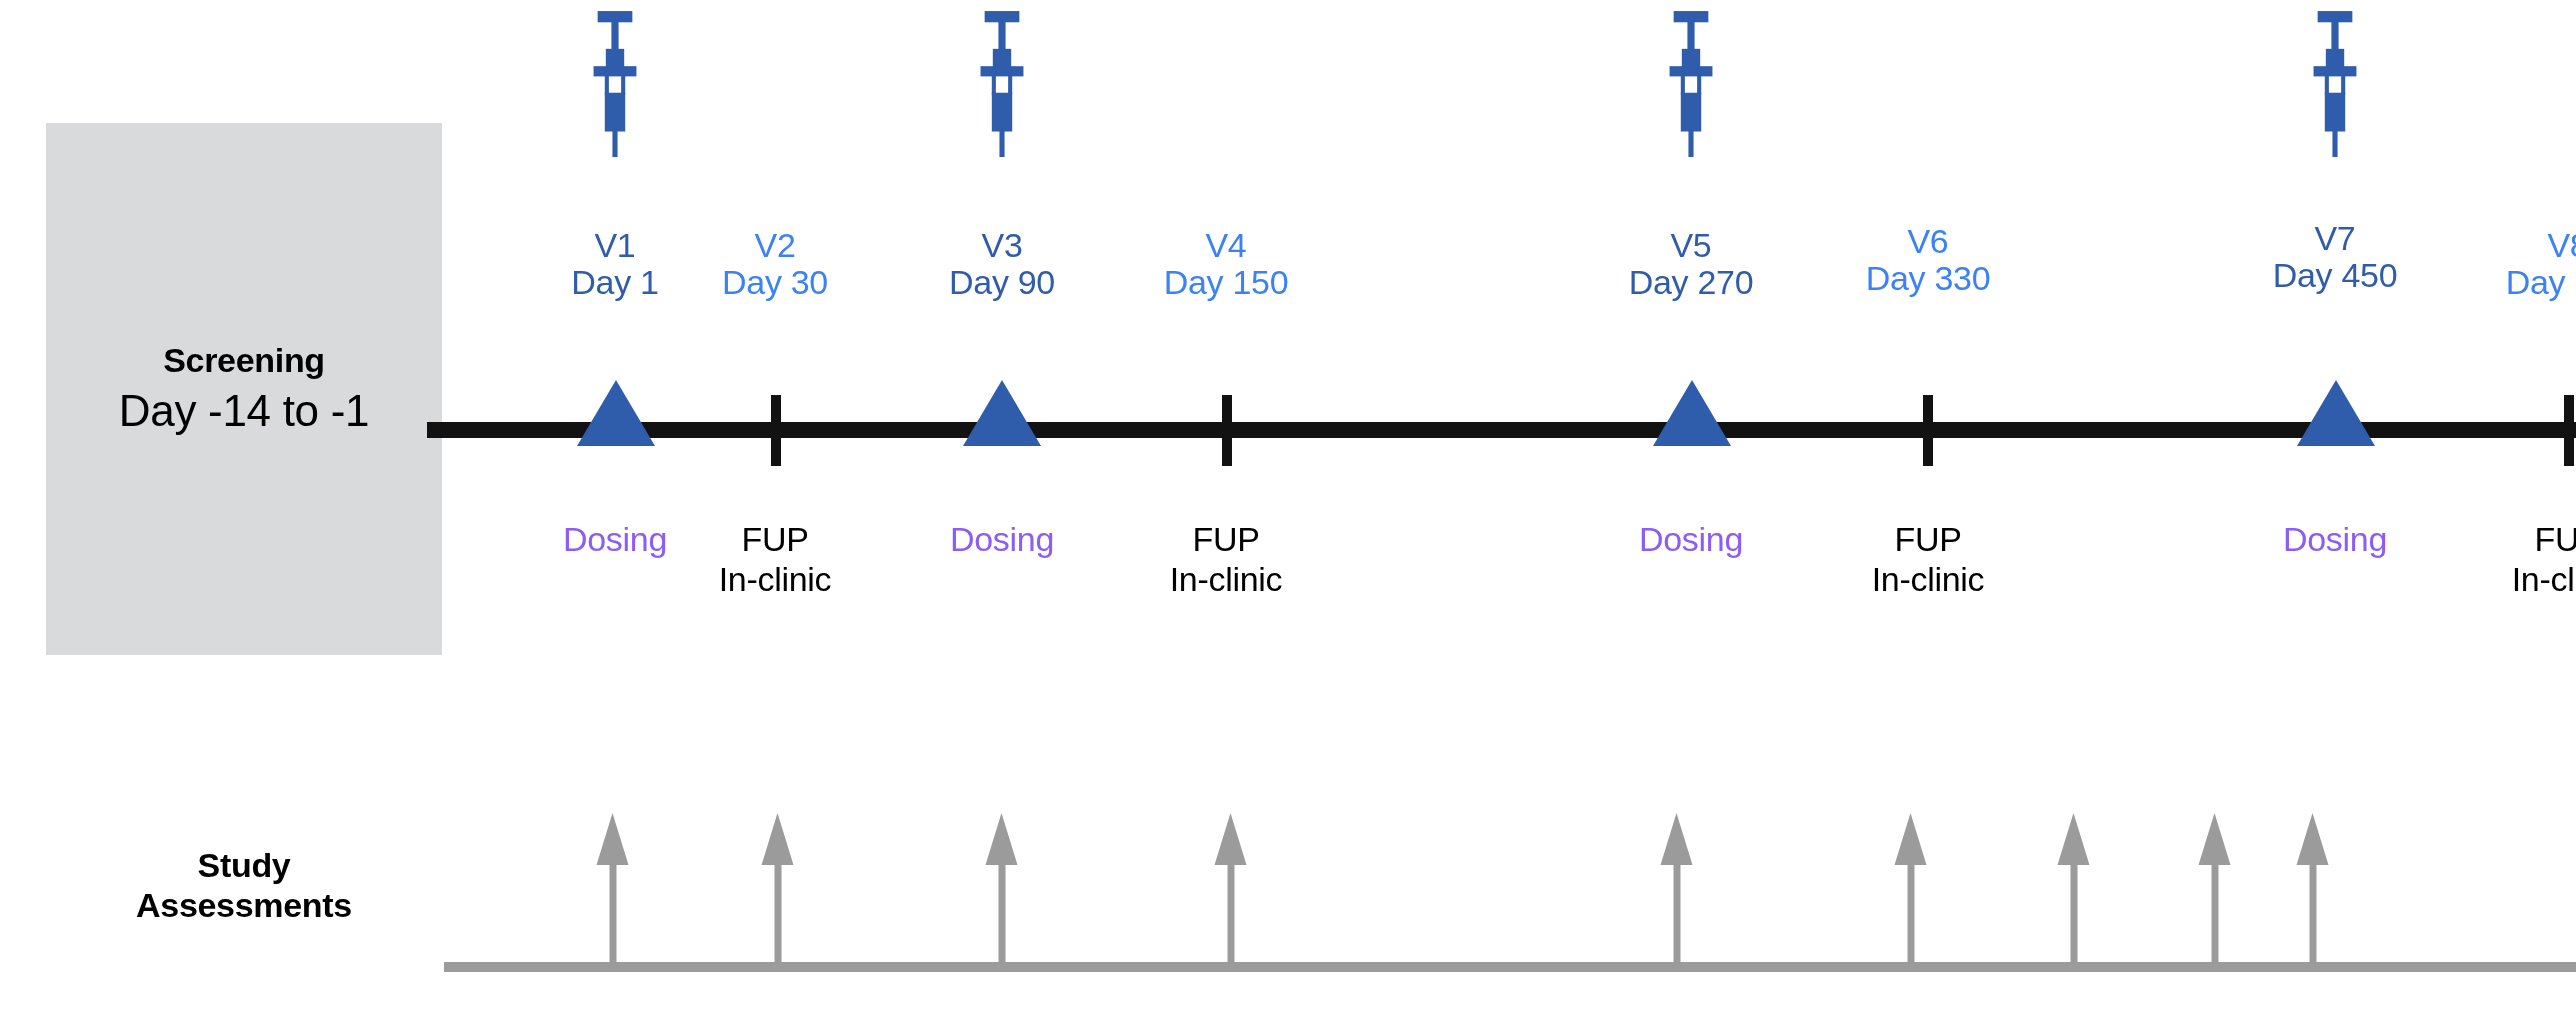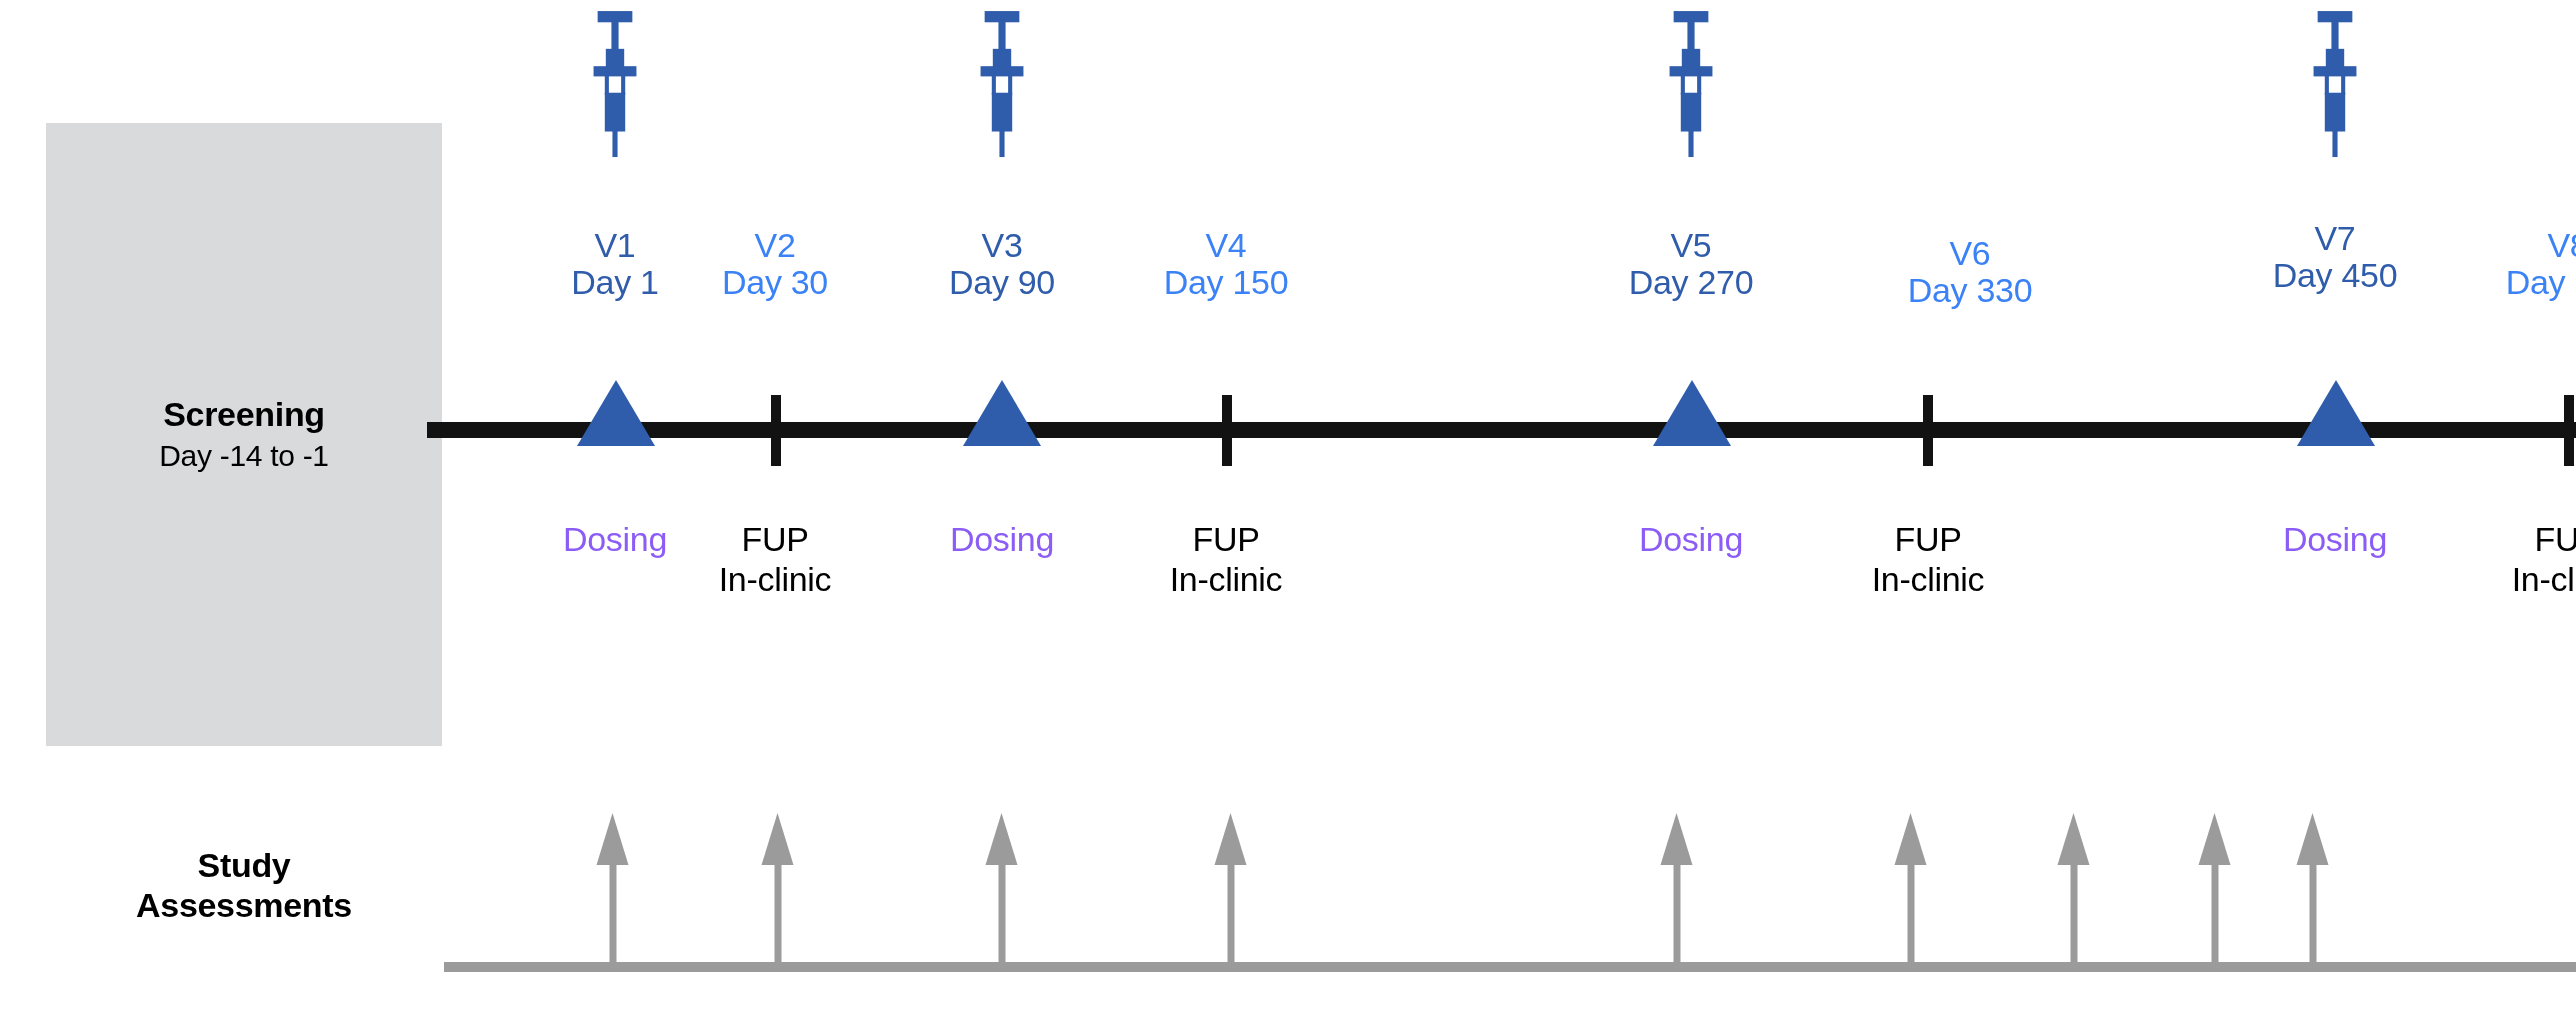--- a/index.html
+++ b/index.html
@@ -20,30 +20,30 @@
   .end-box{
     position:absolute;
     background:#d9dadb;
     display:flex;
     flex-direction:column;
     align-items:center;
     justify-content:center;
     text-align:center;
     color:#000;
   }
-  #screening-box{ left:46px;  top:123px; width:396px;  height:623px; }
+  #screening-box{ left:46px;  top:123px; width:396px;  height:532px; }
 
   .box-title{
     font-weight:bold;
     font-size:34px;
     line-height:1.18;
     letter-spacing:-0.3px;
   }
   .box-sub{
-    font-size:30px;
+    font-size:44px;
     line-height:1.25;
     letter-spacing:-0.3px;
   }
   #screening-box .box-sub{ margin-top:3.1px; }
 
   
   #axis-line{
     position:absolute;
     left:427px;
     top:422px;
@@ -231,21 +231,21 @@
           <rect x="43" y="246" width="10" height="52" fill="#2f5cab"></rect>
         </svg></div>
       <div class="visit-col dosing" style="left: 1691px; top: 227px;">
         <div class="visit-id">V5</div>
         <div class="visit-day">Day 270</div>
       </div>
       <div class="dose-tri" style="left: 1653px; top: 380px;"></div>
       <div class="visit-below dosing" style="left: 1691px; top: 520px;">
         <div>Dosing</div>
       </div>
-      <div class="visit-col fup" style="left: 1928px; top: 235px; margin-left: 42px;">
+      <div class="visit-col fup" style="left: 1928px; top: 223px;">
         <div class="visit-id">V6</div>
         <div class="visit-day">Day 330</div>
       </div>
       <div class="fup-tick" style="left: 1923px; top: 395px; height: 71px;"></div>
       <div class="visit-below fup" style="left: 1928px; top: 520px;">
         <div>FUP</div>
         <div>In-clinic</div>
       </div>
       <div class="syringe" style="left: 2335px; top: 4.1px;"><svg viewBox="0 0 96 300" width="49" height="155" aria-hidden="true">
           <rect x="14" y="12" width="68" height="22" fill="#2f5cab"></rect>

